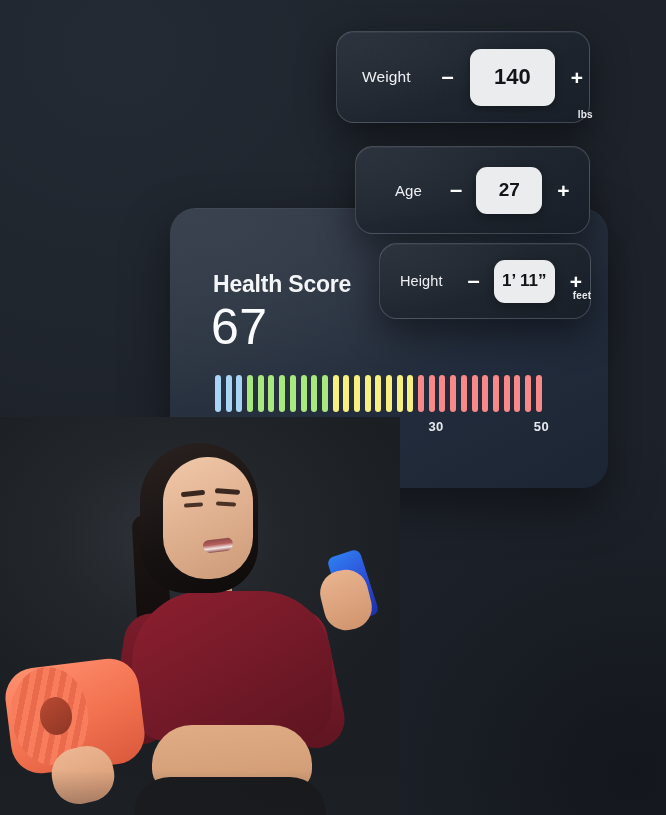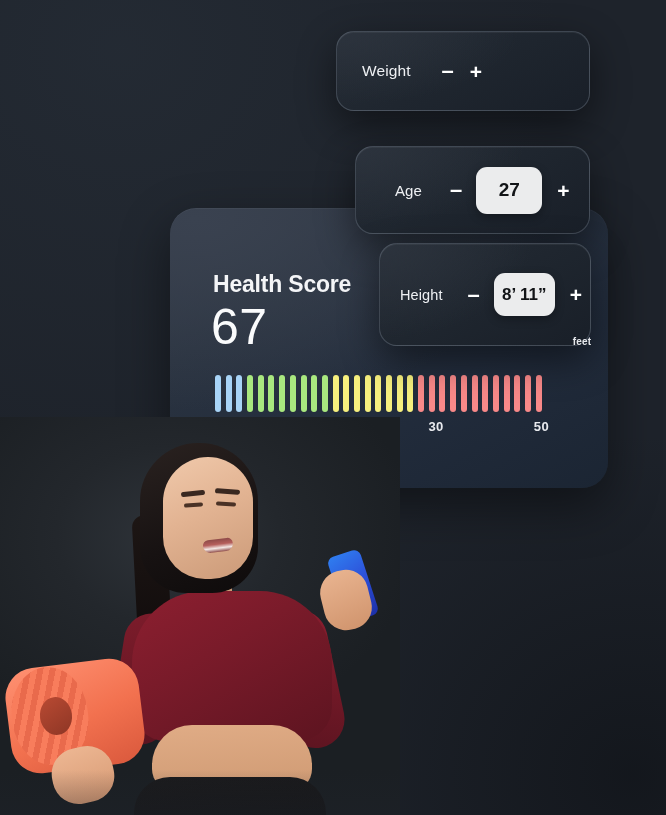--- a/index.html
+++ b/index.html
@@ -113,23 +113,23 @@
     border-radius: 18px;
     background:
       radial-gradient(120% 160% at 2% 0%, #2c333d 0%, rgba(44,51,61,0) 58%),
       linear-gradient(150deg, #252c35 0%, #1f262f 48%, #191f28 100%);
     border: 1px solid rgba(190,205,225,0.22);
     box-shadow:
       0 14px 38px rgba(0,0,0,0.48),
       inset 0 1px 0 rgba(255,255,255,0.05);
   }
 
-  .card-weight { left: 336px; top: 31px;  width: 254px; height: 80px; }
+  .card-weight { left: 336px; top: 31px;  width: 254px; height: 92px; }
   .card-age    { left: 355px; top: 146px; width: 235px; height:  88px; }
-  .card-height { left: 379px; top: 243px; width: 212px; height:  103px; }
+  .card-height { left: 379px; top: 243px; width: 212px; height:  76px; }
 
   .stepper-label {
     color: #eef0f3;
     font-size: 15px;
     font-weight: 400;
     letter-spacing: 0.1px;
     white-space: nowrap;
   }
   .card-weight .stepper-label { margin-left: 25px; font-size: 15.5px; }
   .card-age    .stepper-label { margin-left: 39px; font-size: 15px; }
@@ -183,21 +183,21 @@
 
   .unit {
     position: absolute;
     font-size: 10px;
     font-weight: 600;
     color: #e6e8ec;
     letter-spacing: 0.2px;
     white-space: nowrap;
   }
   .card-weight .unit { left: 108px; top: 60px; }
-  .card-height .unit { left: 79px;  top: 63px; text-align: right; }
+  .card-height .unit { left: 79px;  top: 30px; text-align: right; }
 
   
   .person {
     position: absolute;
     left: 0;
     top: 395px;
     width: 400px;
     height: 420px;
     overflow: hidden;
     pointer-events: none;
@@ -408,33 +408,37 @@
   <div class="ph ph-mat-hole"></div>
   <div class="ph ph-hand-mat"></div>
 </div>
 <div class="ph ph-phone" style="position:absolute;"></div>
 <div class="ph ph-hand-phone" style="position:absolute;"></div>
 <div class="fade-bottom"></div>
 
 <div class="stepper-card card-weight">
   <span class="stepper-label">Weight</span>
   <span class="stepper-minus">–</span>
+  <span class="value-wrap">
+    <span class="value-box">140</span>
+    <span class="unit">lbs</span>
+  </span>
   <span class="stepper-plus">+</span>
 </div>
 
 <div class="stepper-card card-age">
   <span class="stepper-label">Age</span>
   <span class="stepper-minus">–</span>
   <span class="value-wrap">
     <span class="value-box">27</span>
   </span>
   <span class="stepper-plus">+</span>
 </div>
 
 <div class="stepper-card card-height">
   <span class="stepper-label">Height</span>
   <span class="stepper-minus">–</span>
   <span class="value-wrap">
-    <span class="value-box">8’ 11”</span>
+    <span class="value-box">1’ 11”</span>
     <span class="unit">feet</span>
   </span>
   <span class="stepper-plus">+</span>
 </div>
 
 </body></html>

